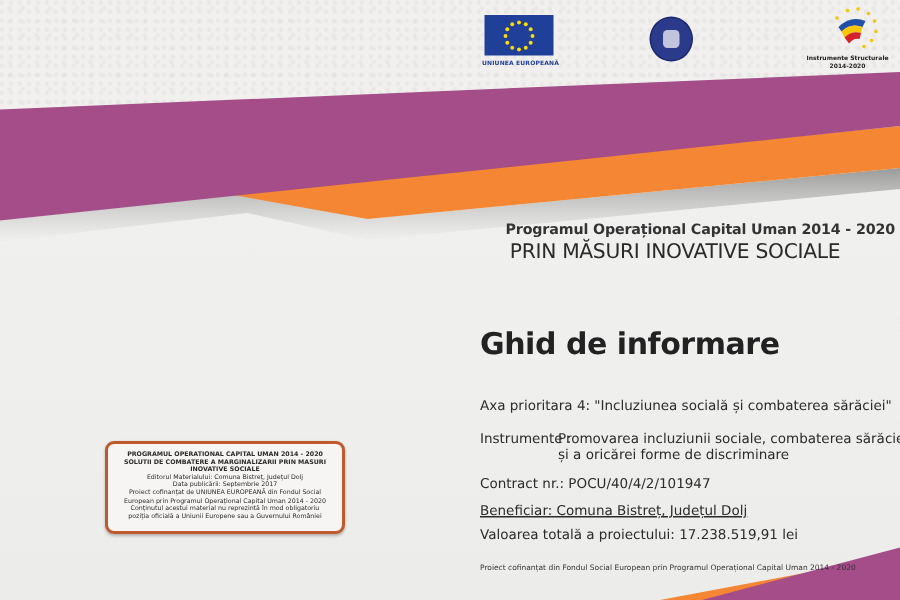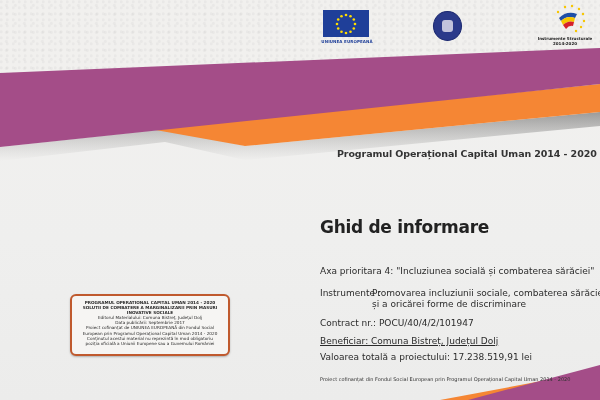--- a/index.html
+++ b/index.html
@@ -42,21 +42,21 @@
   .program-line {
     position:absolute; left:350px; top:148px; width:250px;
     font-size:9.5px; color:#333; font-weight:bold; letter-spacing:-0.1px;
     text-align:center; white-space:nowrap; transform:translateX(-13px);
   }
   .main-title {
     position:absolute; left:300px; top:160px; width:300px; text-align:center;
     font-size:13.5px; line-height:17px; color:#2a2a2a; letter-spacing:-0.2px;
   }
   .guide-title {
-    position:absolute; left:320px; top:217px; font-size:17px; font-weight:bold;
+    position:absolute; left:320px; top:217px; font-size:20px; font-weight:bold;
     color:#222; letter-spacing:-0.3px;
   }
   .info {
     position:absolute; left:320px; font-size:9px; color:#2b2b2b; white-space:nowrap;
   }
   .info.obj-label { top:288px; }
   .info.obj-text { left:372px; top:288px; line-height:11px; }
   .footer-note {
     position:absolute; left:320px; top:376px; font-size:5px; color:#333; white-space:nowrap;
   }
@@ -131,20 +131,21 @@
     </g>
   </svg>
 </div>
 <div class="is-label">
   <div>Instrumente Structurale</div>
   <div>2014-2020</div>
 </div>
 
 <div class="program-line">Programul Operațional Capital Uman 2014 - 2020</div>
 <div class="main-title">
+  <div>PRIN MĂSURI INOVATIVE SOCIALE</div>
 </div>
 
 <div class="guide-title">Ghid de informare</div>
 
 <div class="info" style="top:266px;">Axa prioritara 4: "Incluziunea socială și combaterea sărăciei"</div>
 <div class="info obj-label">Instrumente :</div>
 <div class="info obj-text">
   <div>Promovarea incluziunii sociale, combaterea sărăciei</div>
   <div>și a oricărei forme de discriminare</div>
 </div>

